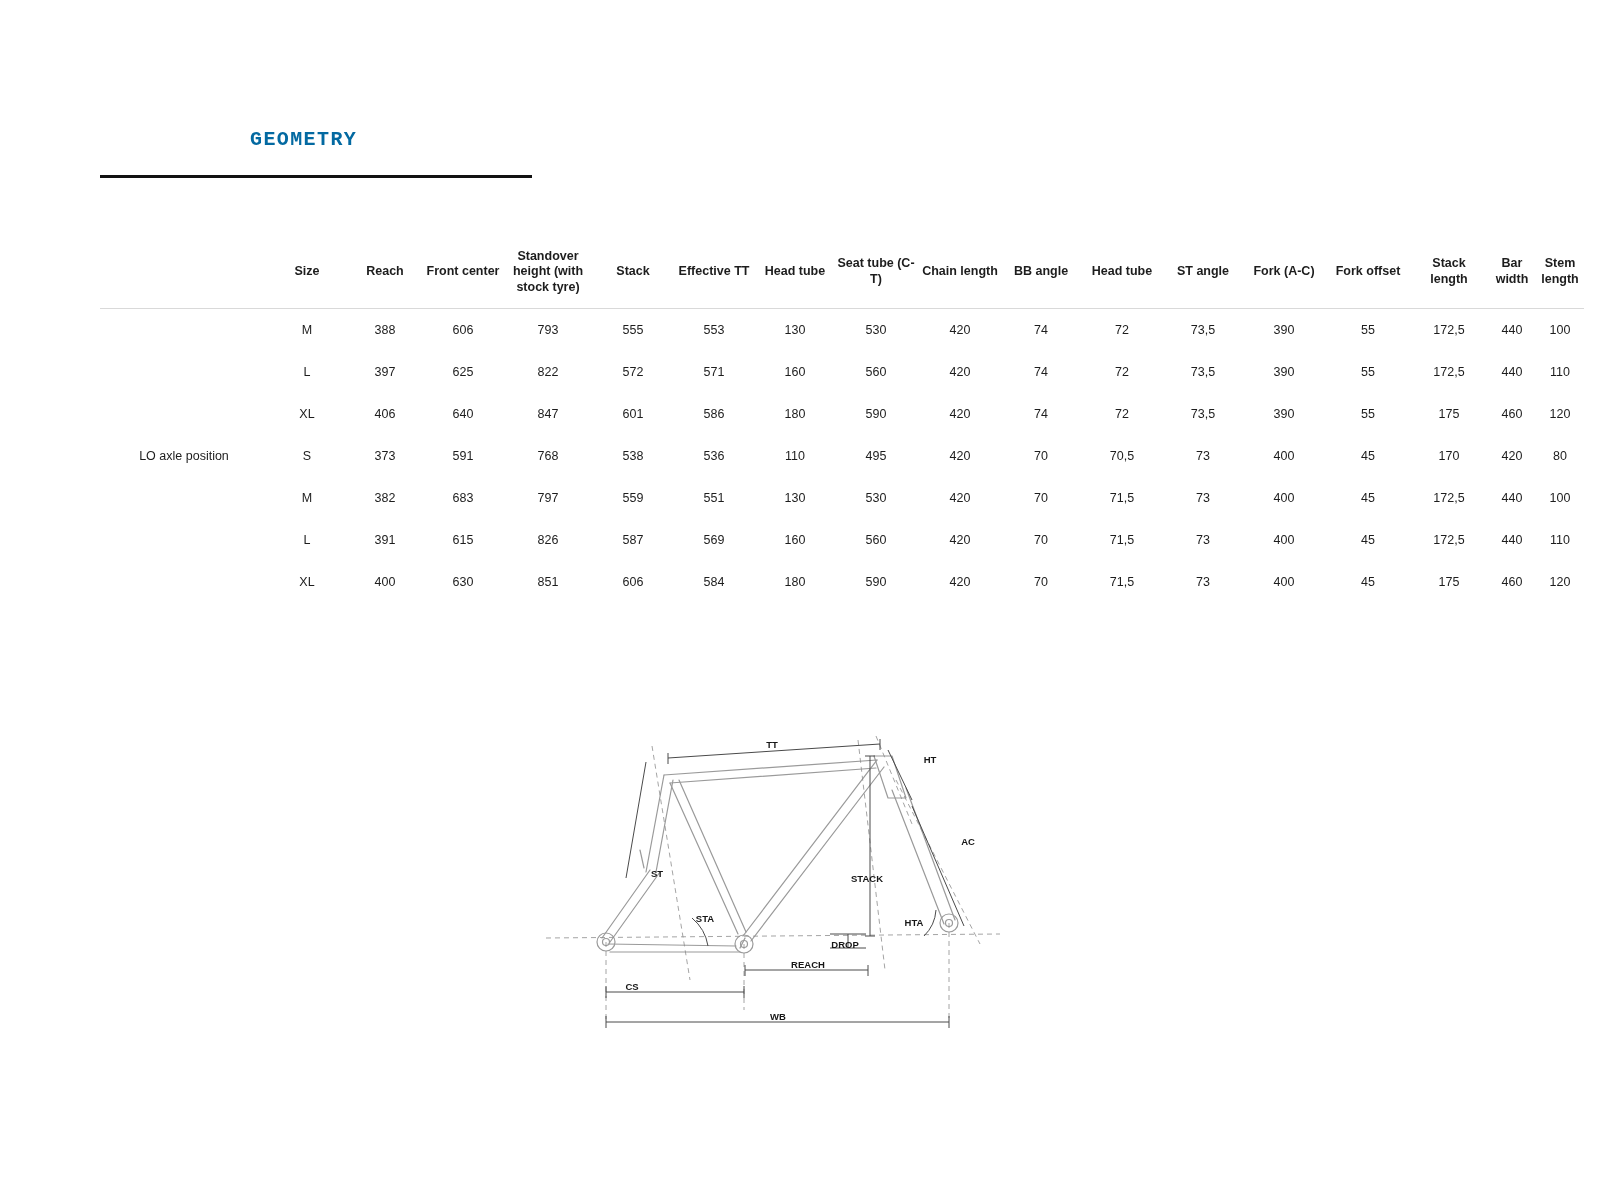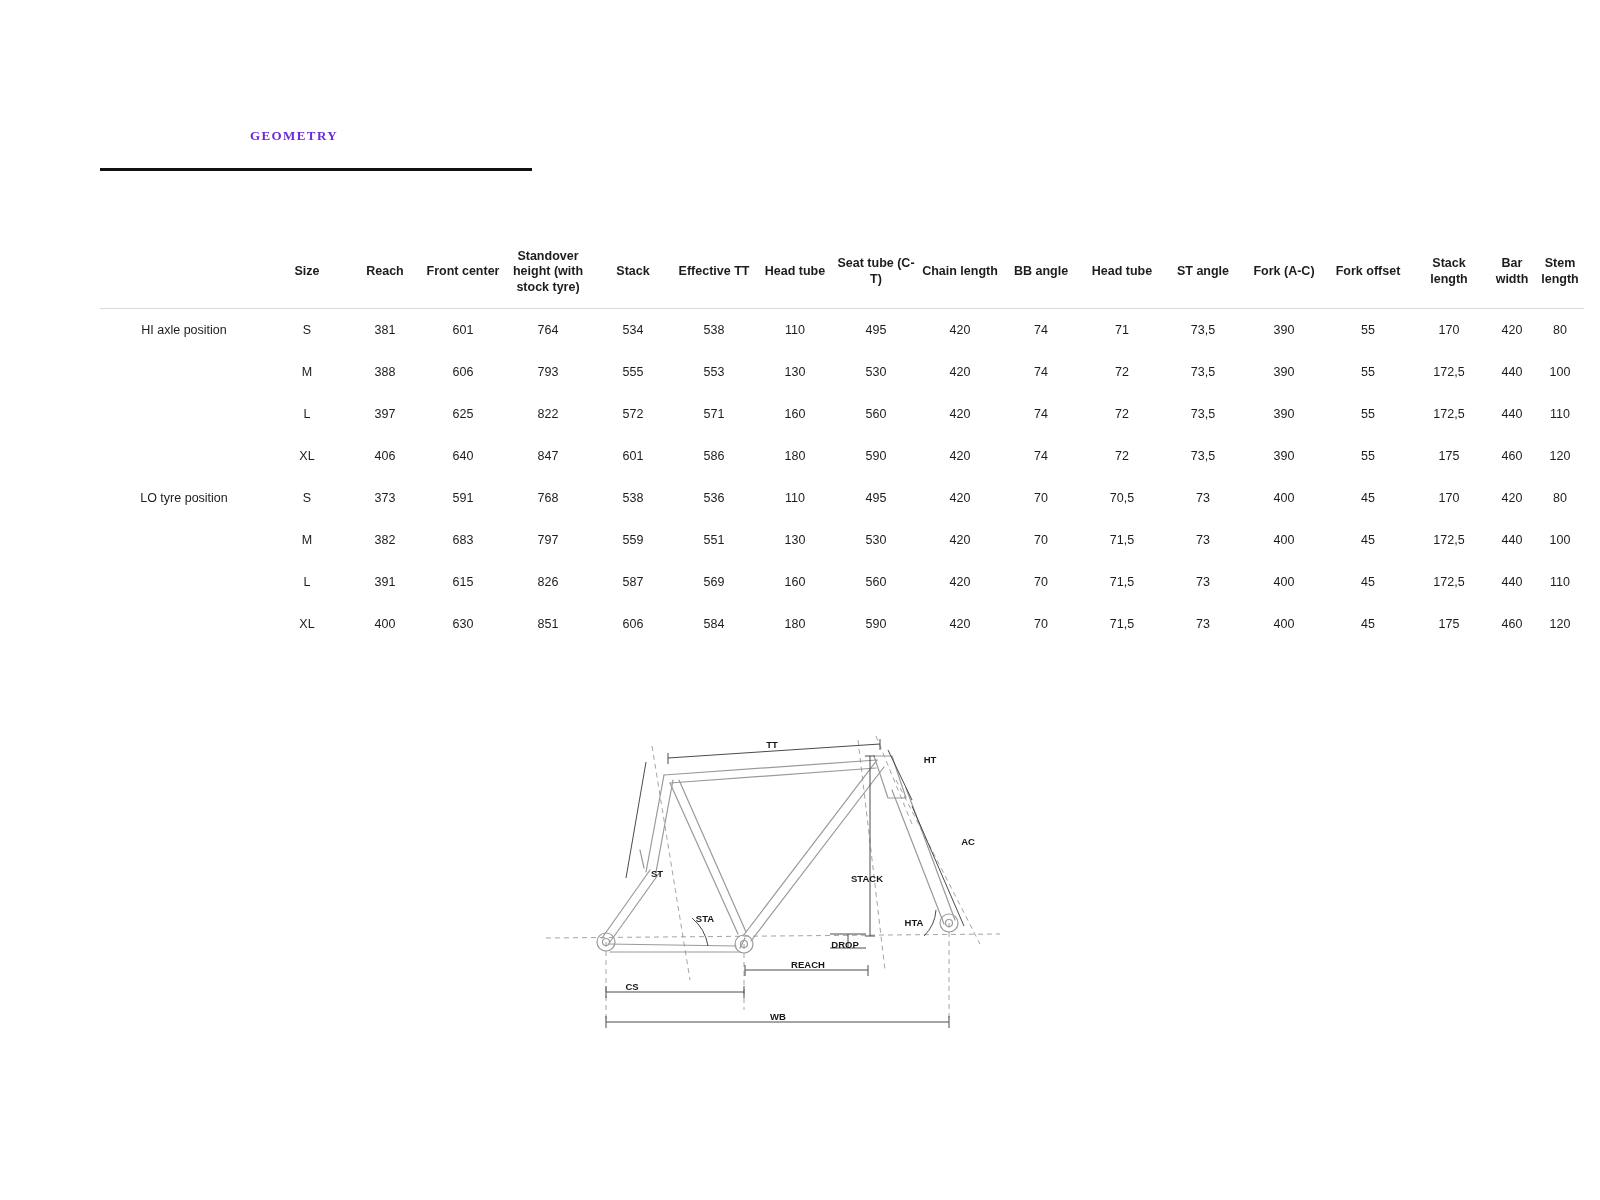--- a/index.html
+++ b/index.html
@@ -17,25 +17,25 @@
   }
 
   
   .page-head {
     position: absolute;
     left: 100px;
     top: 128px;
     width: 1400px;
   }
   .section-title {
-    font-size: 13px;
+    font-size: 20px;
     font-weight: 700;
     letter-spacing: 1.4px;
-    color: #6d28d9;
-    font-family: Liberation Serif, serif;
+    color: #0369a1;
+    font-family: Liberation Mono, monospace;
     padding-left: 150px;
   }
   .title-rule {
     margin-top: 24px;
     width: 432px;
     height: 3px;
     background: #111111;
   }
 
   
@@ -147,40 +147,20 @@
         <th>Fork (A-C)</th>
         <th>Fork offset</th>
         <th>Stack length</th>
         <th>Bar width</th>
         <th>Stem length</th>
       </tr>
     </thead>
     <tbody>
 
       <tr class="data-row">
-        <td class="rowgroup">HI axle position</td>
-        <td>S</td>
-        <td>381</td>
-        <td>601</td>
-        <td>764</td>
-        <td>534</td>
-        <td>538</td>
-        <td>110</td>
-        <td>495</td>
-        <td>420</td>
-        <td>74</td>
-        <td>71</td>
-        <td>73,5</td>
-        <td>390</td>
-        <td>55</td>
-        <td>170</td>
-        <td>420</td>
-        <td>80</td>
-      </tr>
-      <tr class="data-row">
         <td class="rowgroup"></td>
         <td>M</td>
         <td>388</td>
         <td>606</td>
         <td>793</td>
         <td>555</td>
         <td>553</td>
         <td>130</td>
         <td>530</td>
         <td>420</td>
@@ -228,21 +208,21 @@
         <td>72</td>
         <td>73,5</td>
         <td>390</td>
         <td>55</td>
         <td>175</td>
         <td>460</td>
         <td>120</td>
       </tr>
 
       <tr class="data-row">
-        <td class="rowgroup">LO tyre position</td>
+        <td class="rowgroup">LO axle position</td>
         <td>S</td>
         <td>373</td>
         <td>591</td>
         <td>768</td>
         <td>538</td>
         <td>536</td>
         <td>110</td>
         <td>495</td>
         <td>420</td>
         <td>70</td>

